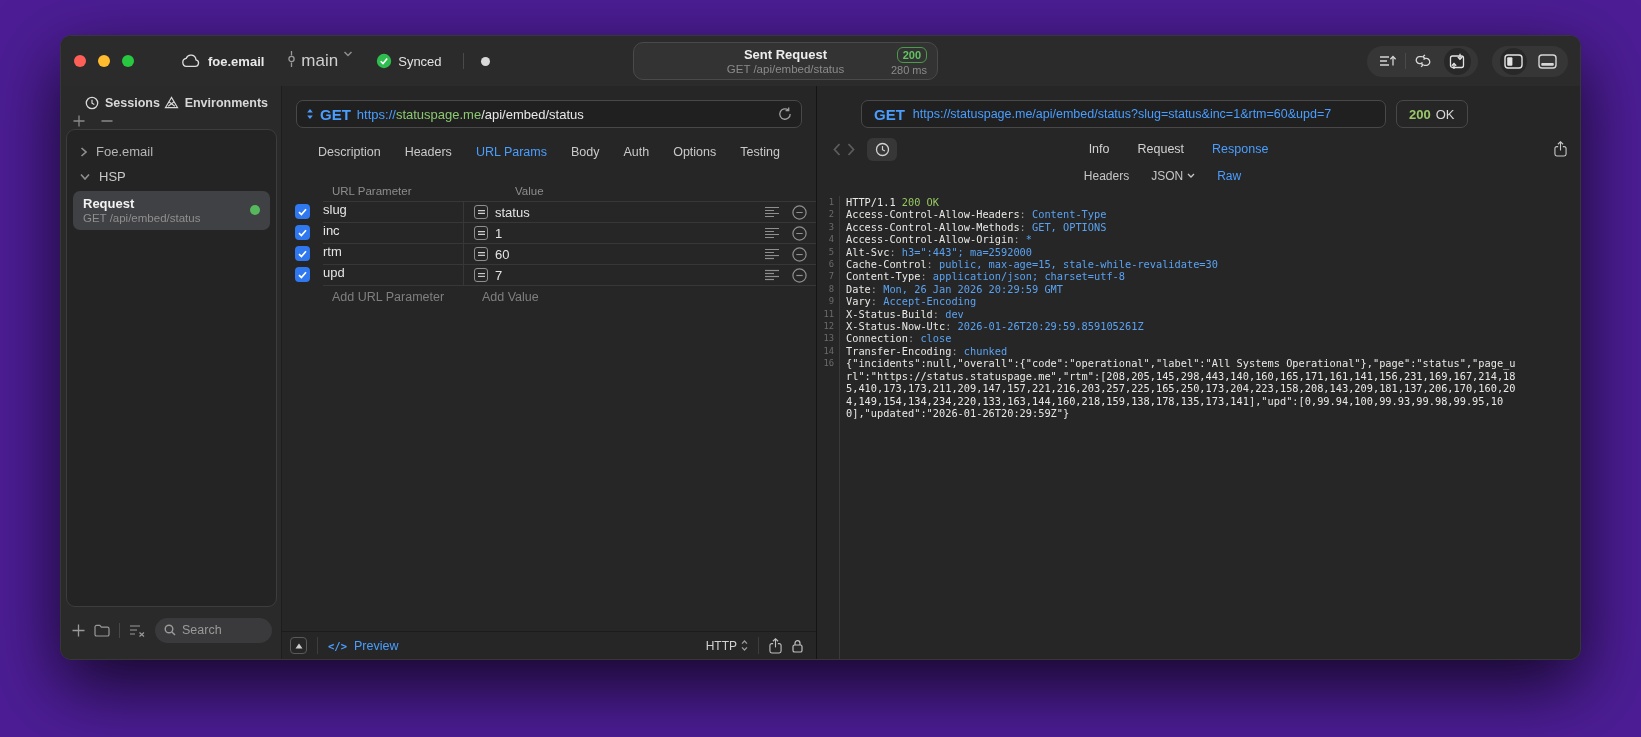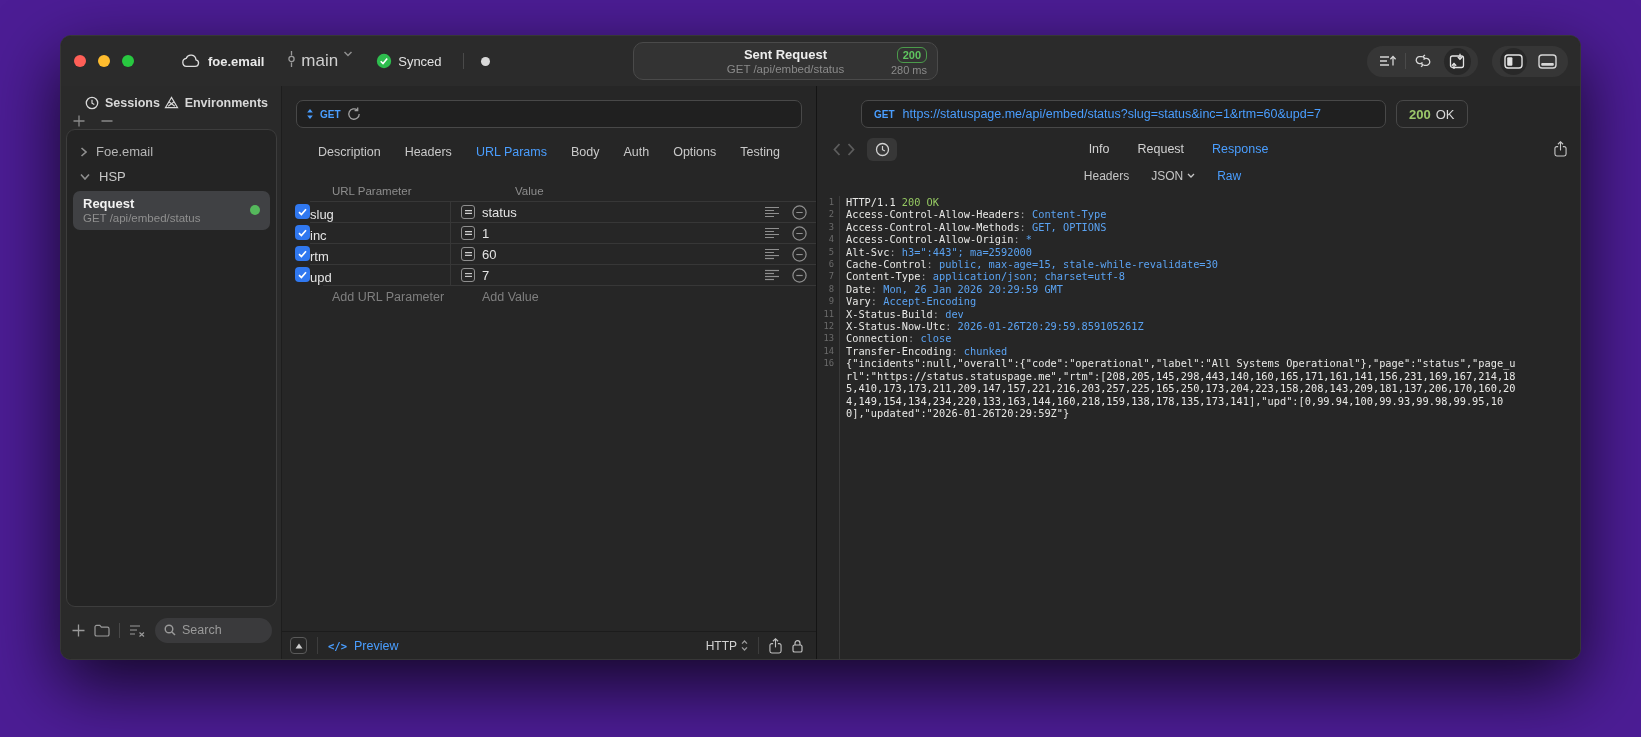--- a/index.html
+++ b/index.html
@@ -46,32 +46,32 @@
   .rc-sub{font-size:11.5px;color:#8f8f8f;margin-top:1px;}
   .rc-dot{width:10px;height:10px;border-radius:50%;background:#55b85c;margin-left:auto;}
   .sb-footer{height:46px;flex:none;display:flex;align-items:center;gap:9px;padding:0 9px 12px 11px;color:#9a9a9a;}
   .sbf-sep{width:1px;height:15px;background:#484848;}
   .search-pill{flex:1;height:25px;background:#3a3a3c;border-radius:13px;display:flex;align-items:center;gap:6px;padding:8px 9px;}
   .search-pill input{background:transparent;border:none;outline:none;color:#cfcfcf;font-size:12.5px;width:100%;font-family:"Liberation Sans",sans-serif;}
   .search-pill input::placeholder{color:#9a9a9a;}
   
   .reqpane{width:535px;background:#262626;border-right:1px solid #141414;display:flex;flex-direction:column;}
   .urlbar{margin:14px 14px 0;height:28px;background:#202020;border:1px solid #484848;border-radius:7px;display:flex;align-items:center;padding:0 9px;gap:6px;font-size:13px;flex:none;}
-  .method{color:#4a9eff;font-weight:700;font-size:10px;}
+  .method{color:#4a9eff;font-weight:700;font-size:15px;}
   .u-text{flex:1;white-space:nowrap;overflow:hidden;}
   .u-scheme{color:#4a9eff;}.u-host{color:#8cc872;}.u-path{color:#e8e8e8;}
   .req-tabs{height:36px;margin-top:6px;display:flex;align-items:center;justify-content:center;gap:24px;font-size:12.5px;color:#c9c9c9;flex:none;}
   .req-tab.active{color:#4a9eff;}
   .param-table{margin-top:11px;font-size:13px;color:#e4e4e4;}
   .pt-head{display:flex;align-items:center;height:20px;font-size:11.5px;color:#8d8d8d;padding-left:50px;}
   .pt-head .col1{width:153px;flex:none;}
   .pt-head .col2{padding-left:30px;}
   .p-row{display:flex;align-items:stretch;height:21px;padding-left:13px;}
   .p-check{width:15px;height:15px;flex:none;border-radius:4px;background:#3078f0;display:grid;place-items:center;align-self:center;}
-  .p-inner{flex:1;display:flex;align-items:flex-end;border-top:1px solid #373737;padding-right:9px;}
+  .p-inner{flex:1;display:flex;align-items:flex-start;border-top:1px solid #373737;margin-left:13px;padding-right:9px;}
   .p-name{width:140px;flex:none;}
   .p-val{flex:1;display:flex;align-items:center;gap:7px;border-left:1px solid #373737;padding-left:10px;align-self:stretch;}
   .eq-box{width:14px;height:14px;border:1px solid #8f8f8f;border-radius:3px;display:grid;place-items:center;flex:none;}
   .row-icons{margin-left:auto;display:flex;align-items:center;gap:13px;color:#8f8f8f;}
   .p-add{margin-left:41px;border-top:1px solid #373737;display:flex;align-items:center;height:22px;font-size:12.5px;color:#7f7f7f;padding-right:9px;}
   .p-add .a1{width:149px;flex:none;padding-left:9px;}
   .p-add .a2{padding-left:10px;}
   .req-footer{margin-top:auto;height:28px;flex:none;border-top:1px solid #1c1c1c;display:flex;align-items:center;gap:10px;padding:0 13px 0 8px;}
   .collapse-btn{width:17px;height:17px;border:1px solid #5a5a5a;border-radius:4px;display:grid;place-items:center;color:#cfcfcf;}
   .rf-sep{width:1px;height:17px;background:#3d3d3d;}
@@ -320,20 +320,21 @@
 
       <section class="reqpane">
         <div class="urlbar">
           <span>
             <svg width="8" height="12" viewBox="0 0 8 12">
                 <path d="M4 1 6.8 4.4H1.2z" fill="#4a9eff"></path>
                 <path d="M4 11 1.2 7.6h5.6z" fill="#4a9eff"></path>
               </svg>
           </span>
           <span class="method">GET</span>
+          <span class="u-text"><span class="u-scheme">https://</span><span class="u-host">statuspage.me</span><span class="u-path">/api/embed/status</span></span>
           <span>
             <svg width="14" height="14" viewBox="0 0 14 14">
                 <path d="M12.2 7a5.2 5.2 0 1 1-1.8-3.9" fill="none" stroke="#9f9f9f" stroke-width="1.3"></path>
                 <path d="M10.7 0.6v3.1h-3.1" fill="none" stroke="#9f9f9f" stroke-width="1.3"></path>
               </svg>
           </span>
         </div>
         <div class="req-tabs">
           <span class="req-tab">Description</span>
           <span class="req-tab">Headers</span>

